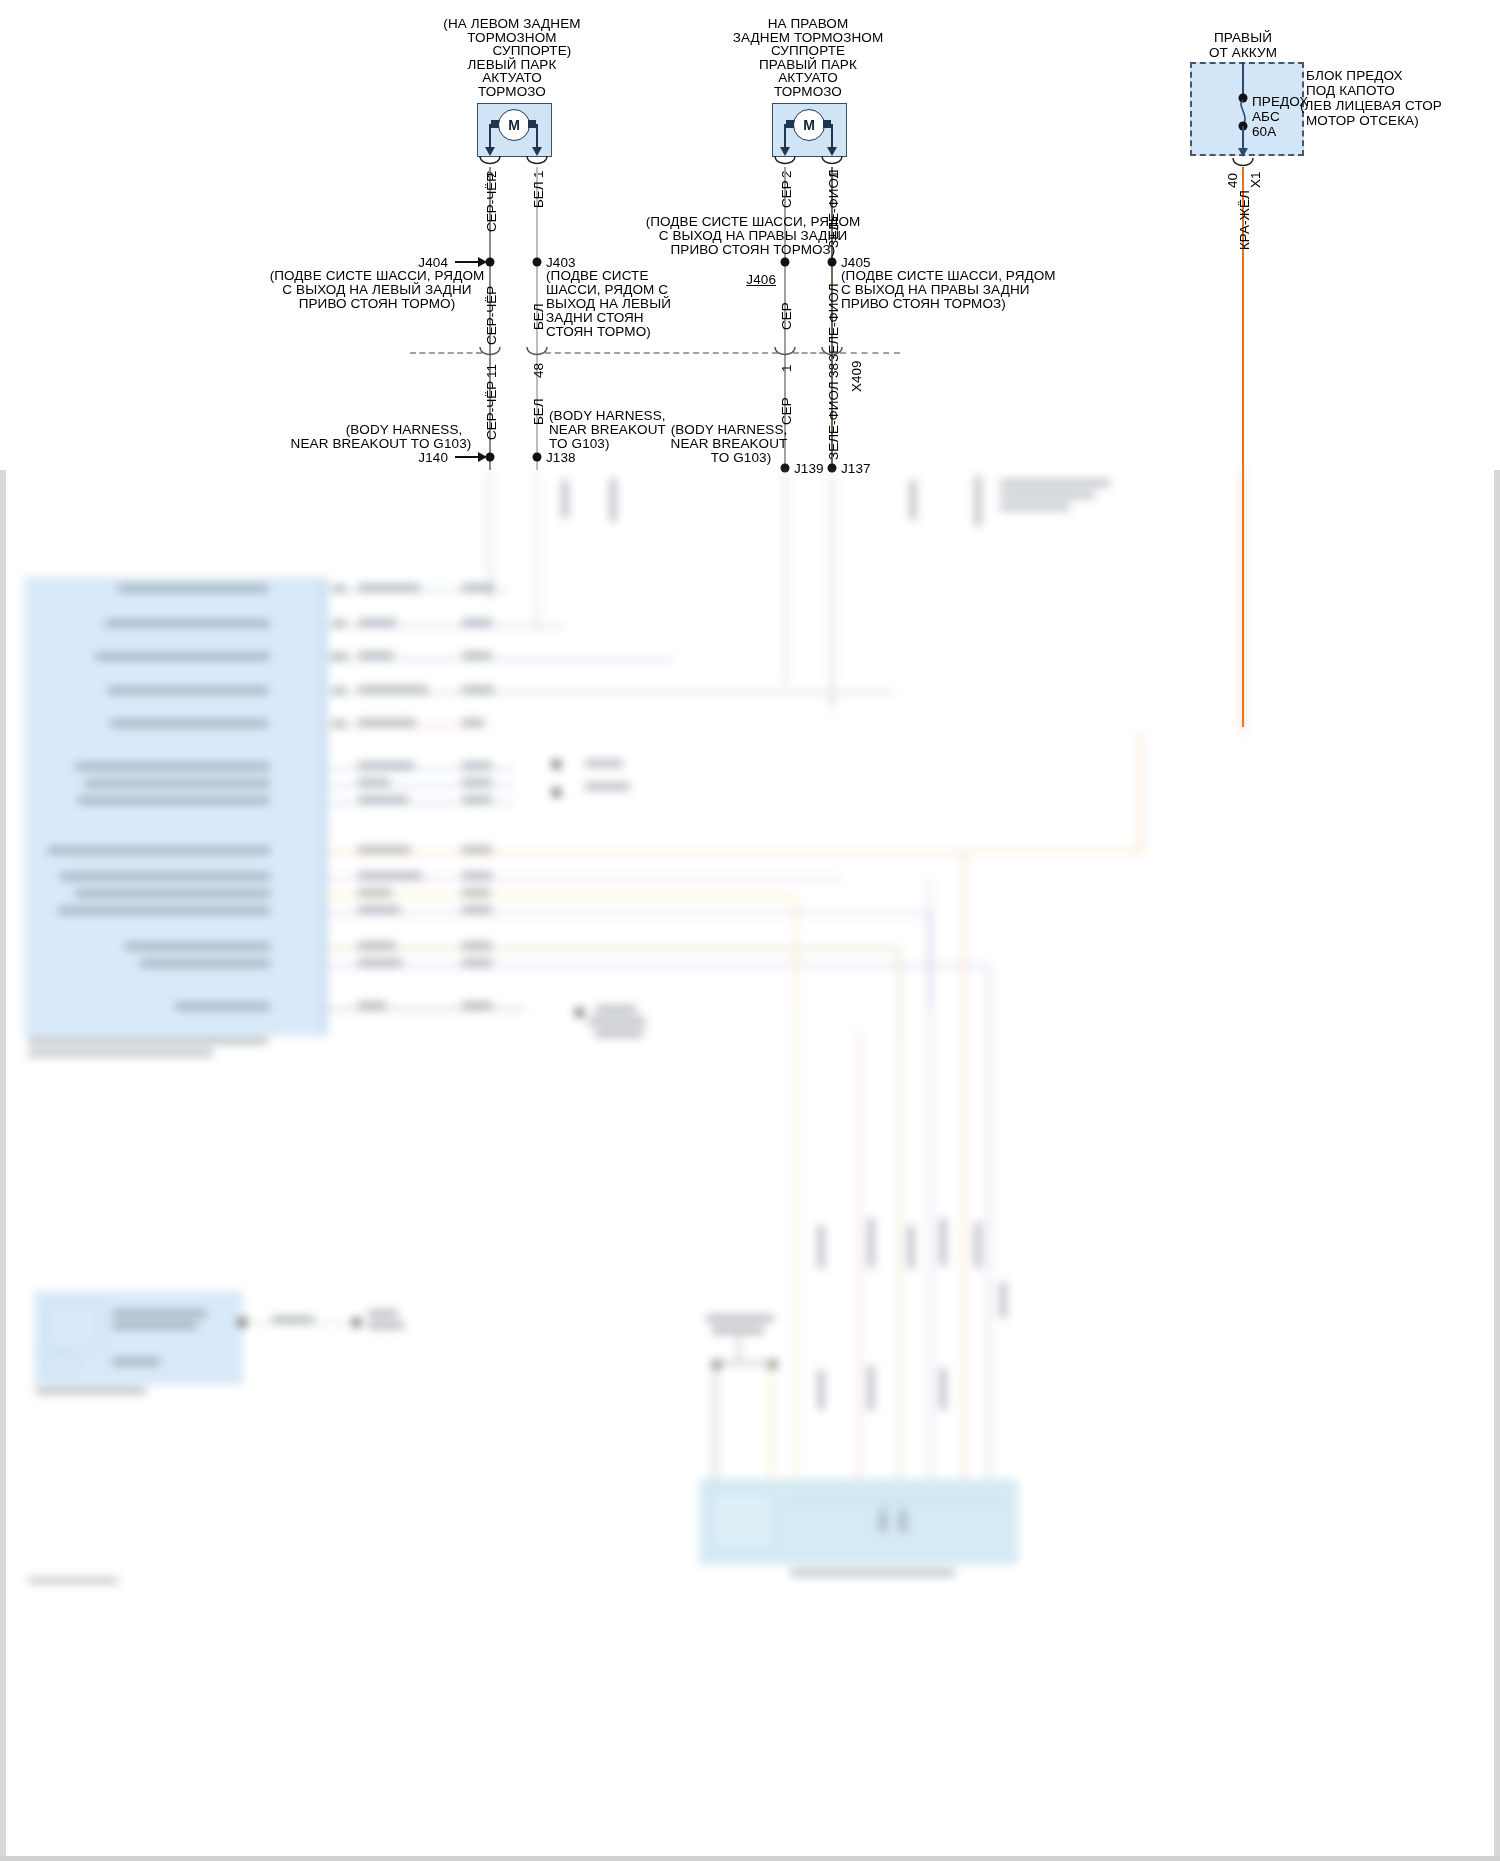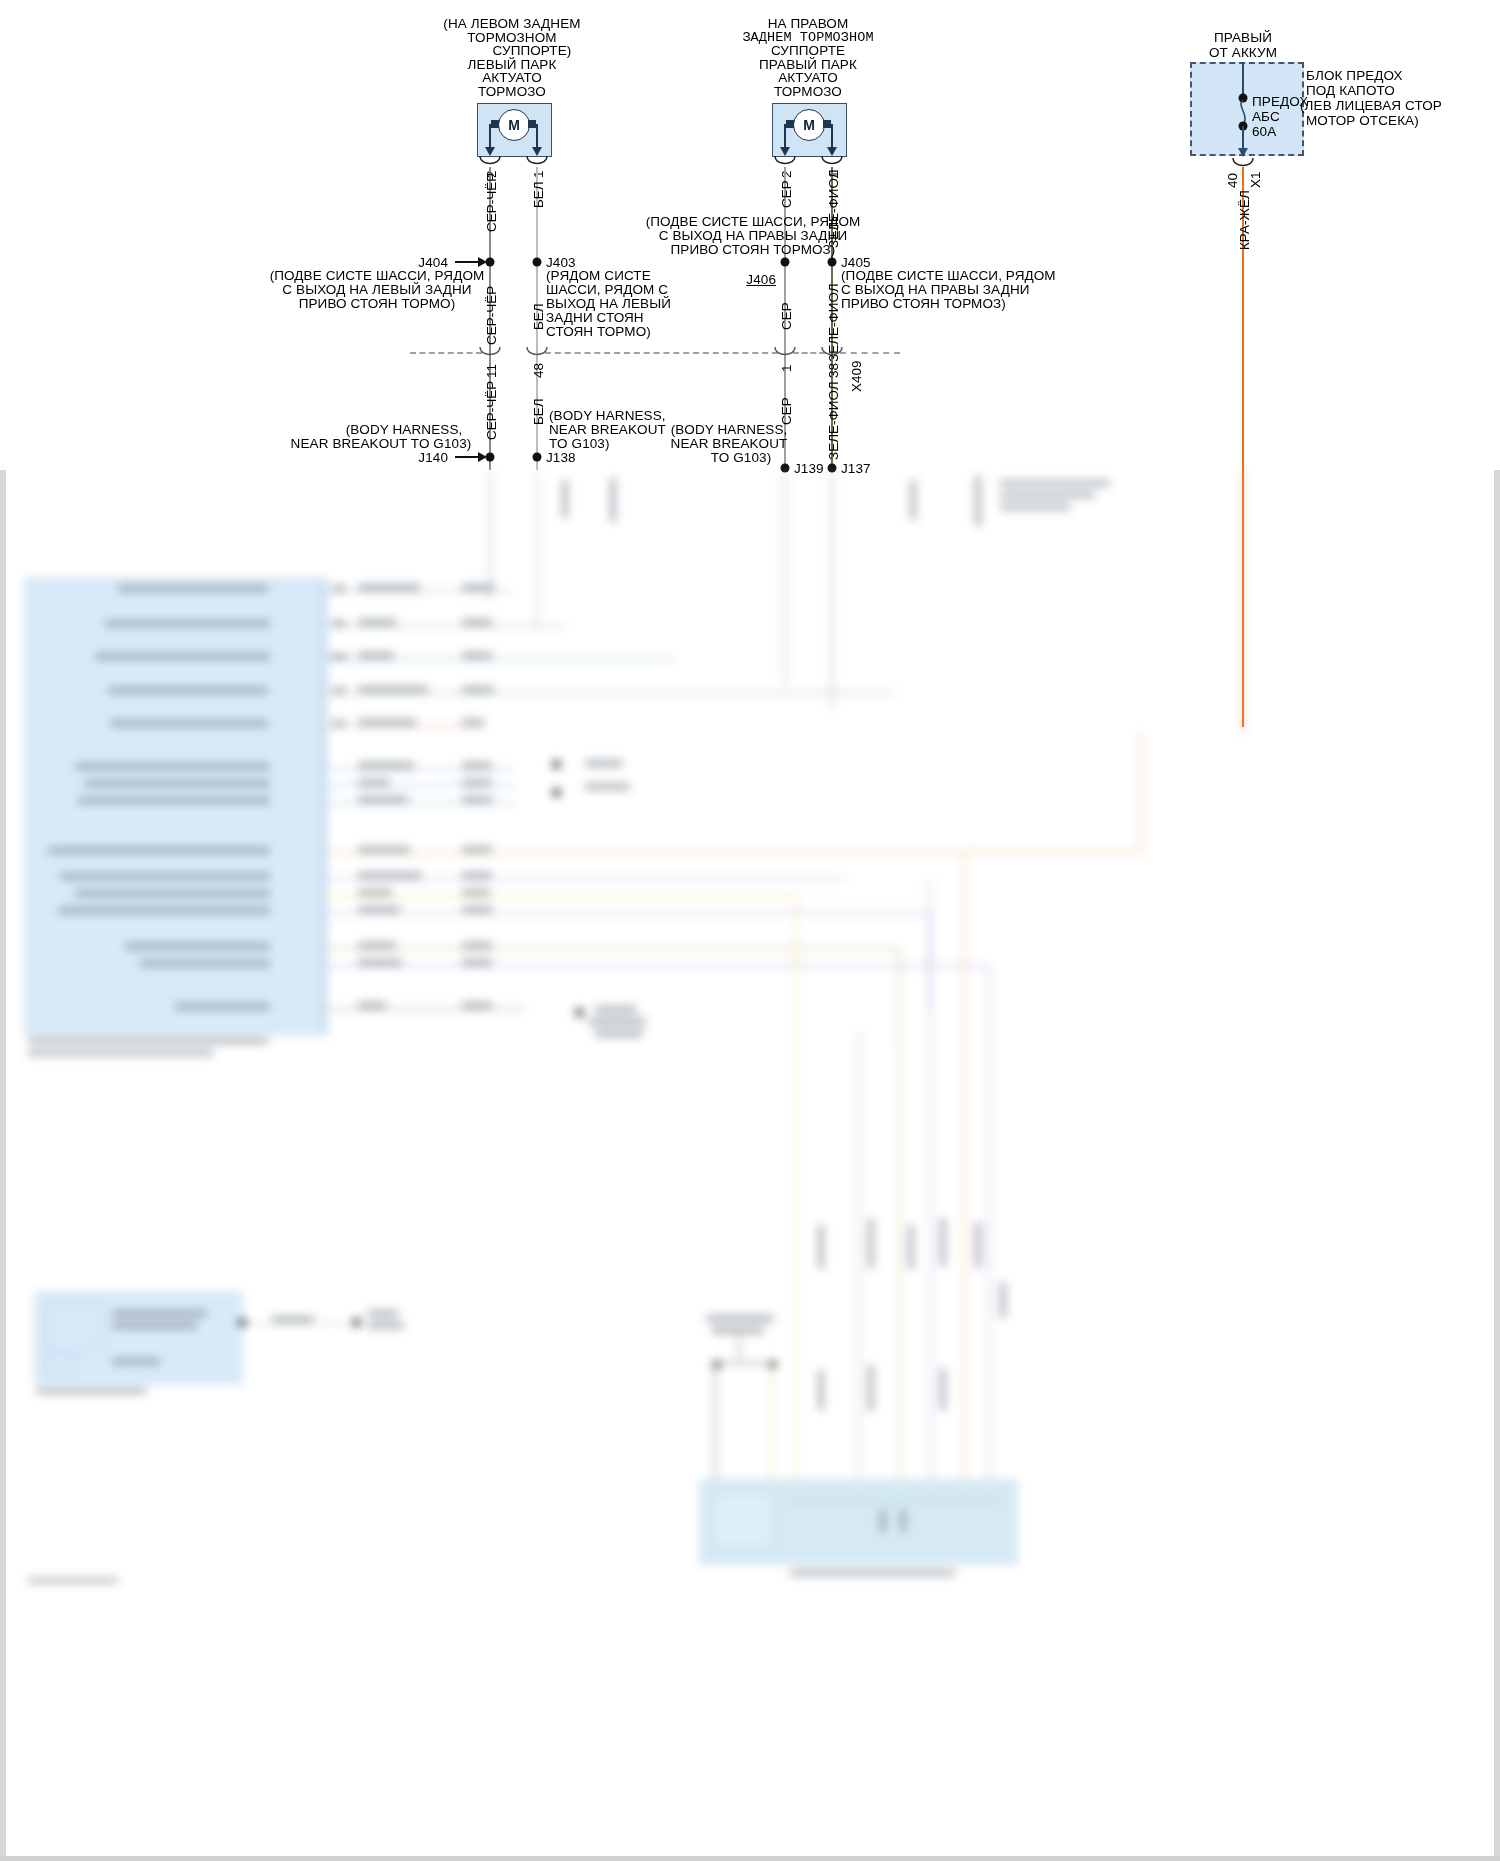--- a/index.html
+++ b/index.html
@@ -89,21 +89,21 @@
     <path d="M1 1 C1 11, 21 11, 21 1" stroke="#222" stroke-width="1.4" fill="none"></path>
   </svg>
   <svg class="cup" style="left:537px;top:155px;" width="22" height="12">
     <path d="M1 1 C1 11, 21 11, 21 1" stroke="#222" stroke-width="1.4" fill="none"></path>
   </svg>
   <div class="vtxt" style="left:484px;top:178px;">2</div>
   <div class="vtxt" style="left:531px;top:178px;">1</div>
 
   <div>
     <div class="txt ctr" style="left:808px;top:16px;">НА ПРАВОМ</div>
-    <div class="txt ctr" style="left:808px;top:29.5px;font-family:Liberation Mono, monospace;">ЗАДНЕМ ТОРМОЗНОМ</div>
+    <div class="txt ctr" style="left:808px;top:29.5px;">ЗАДНЕМ ТОРМОЗНОМ</div>
     <div class="txt ctr" style="left:808px;top:43px;">СУППОРТЕ</div>
     <div class="txt ctr" style="left:808px;top:56.5px;">ПРАВЫЙ ПАРК</div>
     <div class="txt ctr" style="left:808px;top:70px;">АКТУАТО</div>
     <div class="txt ctr" style="left:808px;top:83.5px;">ТОРМОЗО</div>
   </div>
 
   <div class="box" style="left:772px;top:103px;width:73px;height:52px;"></div>
   <div class="motor" style="left:793px;top:109px;">
     <span>M</span>
   </div>
@@ -181,21 +181,21 @@
   <div class="dot" style="left:490px;top:262px;"></div>
   <div class="txt rgt" style="left:448px;top:255px;">J404</div>
   <div class="hline" style="left:455px;top:261px;width:25px;"></div>
   <div class="arrowrt" style="left:478px;top:257px;"></div>
   <div class="txt ctr" style="left:377px;top:268px;">(ПОДВЕ СИСТЕ ШАССИ, РЯДОМ</div>
   <div class="txt ctr" style="left:377px;top:282px;">С ВЫХОД НА ЛЕВЫЙ ЗАДНИ</div>
   <div class="txt ctr" style="left:377px;top:296px;">ПРИВО СТОЯН ТОРМО)</div>
 
   <div class="dot" style="left:537px;top:262px;"></div>
   <div class="txt lft" style="left:546px;top:255px;">J403</div>
-  <div class="txt lft" style="left:546px;top:268px;">(РЯДОМ СИСТЕ</div>
+  <div class="txt lft" style="left:546px;top:268px;">(ПОДВЕ СИСТЕ</div>
   <div class="txt lft" style="left:546px;top:282px;">ШАССИ, РЯДОМ С</div>
   <div class="txt lft" style="left:546px;top:296px;">ВЫХОД НА ЛЕВЫЙ</div>
   <div class="txt lft" style="left:546px;top:310px;">ЗАДНИ СТОЯН</div>
   <div class="txt lft" style="left:546px;top:324px;">СТОЯН ТОРМО)</div>
 
   <div class="txt ctr" style="left:753px;top:214px;">(ПОДВЕ СИСТЕ ШАССИ, РЯДОМ</div>
   <div class="txt ctr" style="left:753px;top:228px;">С ВЫХОД НА ПРАВЫ ЗАДНИ</div>
   <div class="txt ctr" style="left:753px;top:242px;">ПРИВО СТОЯН ТОРМОЗ)</div>
   <div class="dot" style="left:785px;top:262px;"></div>
   <div class="txt rgt" style="left:776px;top:272px;text-decoration:underline;">J406</div>

